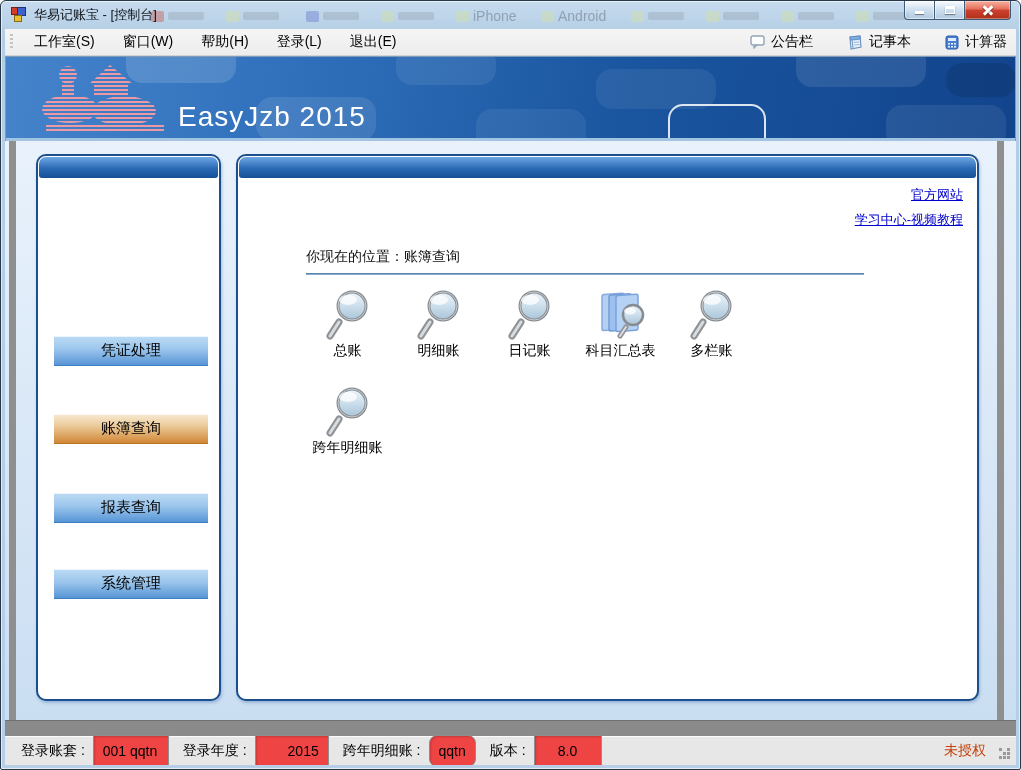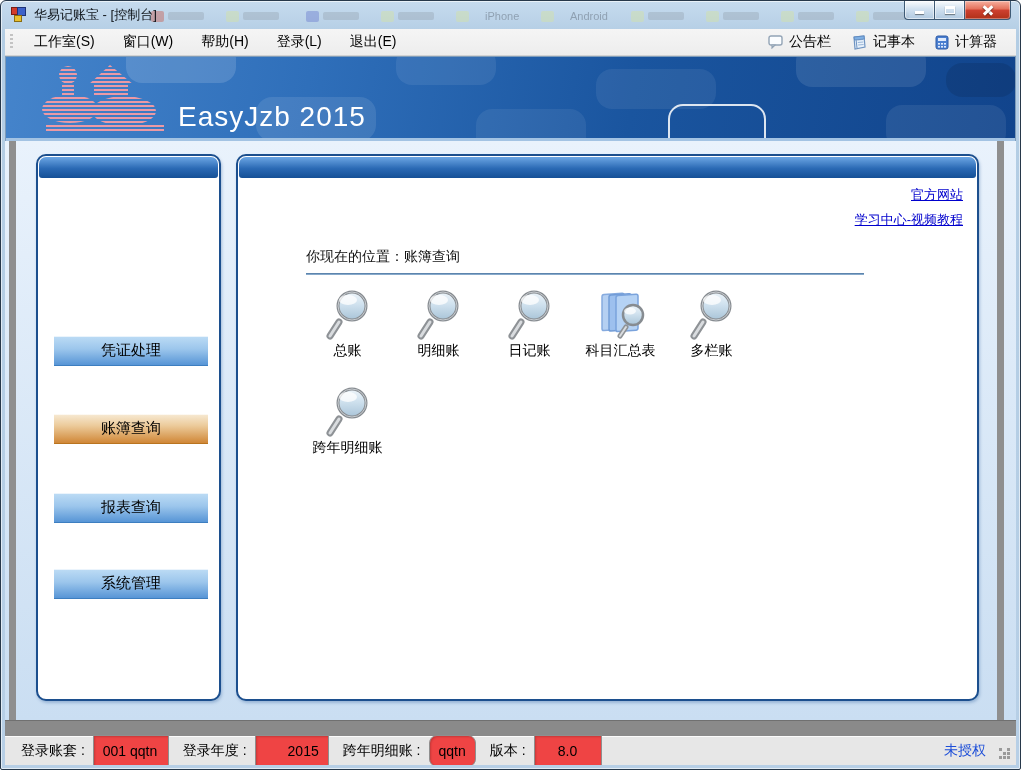--- a/index.html
+++ b/index.html
@@ -23,21 +23,21 @@
   .app-icon .sq2 { left:5; top:0; width:9px; height:9px; background:#3d62c9; border:1px solid #1d3377; left:6px; }
   .app-icon .sq3 { left:3px; top:8px; width:8px; height:7px; background:#e8c02d; border:1px solid #8a6d12; }
   .title-text { white-space:nowrap; z-index:2; }
 
   .ghosts { position:absolute; top:0; left:0; right:110px; height:28px; pointer-events:none; }
   .ghost { position:absolute; top:8px; height:14px; display:flex; align-items:center; gap:4px;
     opacity:.45; filter:blur(.6px); }
   .ghost .gi { width:13px; height:11px; border-radius:2px; background:#d5e3a4; }
   .ghost .gi.b { background:#6d7fd0; } .ghost .gi.r { background:#c86156; }
   .ghost .gt { height:8px; width:36px; background:#8d99a6; border-radius:2px; opacity:.75; }
-  .ghost .gtx { font-size:11px; color:#57626f;margin-left:12px; }
+  .ghost .gtx { font-size:14px; color:#57626f; }
 
   .win-controls { position:absolute; top:0; right:9px; display:flex; z-index:5; }
   .wbtn { width:30px; height:19px; border:1px solid #3e5a75; border-top:none;
     background:linear-gradient(rgba(255,255,255,.9),rgba(214,228,241,.75) 45%,rgba(172,197,221,.7));
     display:flex; align-items:center; justify-content:center;
     box-shadow:inset 0 0 0 1px rgba(255,255,255,.55); cursor:pointer; }
   .wbtn.min { border-radius:0 0 0 4px; border-right:none; }
   .wbtn.max { border-right:none; }
   .wbtn.close { width:47px; border-radius:0 0 4px 0;
     background:linear-gradient(#f6b0a0,#e4705a 45%,#ce4130 50%,#b03018);
@@ -50,21 +50,21 @@
     width:12px; height:2.6px; background:#fff; box-shadow:0 1px 1px rgba(0,0,0,.35); }
   .g-close::before { transform:rotate(45deg);} .g-close::after { transform:rotate(-45deg);}
 
   
   .menubar { position:absolute; top:28px; left:4px; right:4px; height:27px;
     background:linear-gradient(#f5f5f5,#ededed); border-bottom:1px solid #d2d2d2;
     display:flex; align-items:center; font-size:14px; color:#000; }
   .menu-grip { width:3px; height:16px; margin:0 7px 0 5px;
     background:repeating-linear-gradient(180deg,#c3c3c3 0 2px,transparent 2px 4px); }
   .menu-item { padding:4px 14px; cursor:default; }
-  .menu-tools { margin-left:auto; display:flex; align-items:center; gap:2px; padding-right:10px; }
+  .menu-tools { margin-left:auto; display:flex; align-items:center; gap:16px; }
   .tool { display:flex; align-items:center; gap:6px; padding:3px 9px; cursor:default; }
   .tool svg { display:block; }
 
   
   .client { position:absolute; top:55px; left:4px; right:4px; bottom:4px;
     background:linear-gradient(#e9f2fc,#cadef2 60%);
     box-shadow:inset 0 0 0 1px #7e9cba; overflow:hidden; }
 
   
   .banner { position:absolute; top:1px; left:1px; right:1px; height:84px; overflow:hidden;
@@ -123,21 +123,21 @@
     background:#e7e7e7; border-top:1px solid #fbfbfb;
     display:flex; align-items:center; padding:0 16px; gap:14px; font-size:14px; color:#000; }
   .sfield { display:flex; align-items:center; gap:8px; }
   .sbox { height:32px; border:1px solid #8f8f8f; background:#ef4444;
     box-shadow:inset 1px 1px 2px rgba(0,0,0,.18);
     display:flex; align-items:center; justify-content:center; padding:0 9px; }
   .sbox.w72 { min-width:76px; justify-content:flex-start; }
   .sbox.w62 { min-width:64px;padding-left:32px; }
   .sbox.w44 { min-width:46px; justify-content:flex-start;border-radius:8px; }
   .sbox.w64 { min-width:68px; }
-  .license { margin-left:auto; color:#1d4ed8; padding-right:14px; }
+  .license { margin-left:auto; color:#c2410c; padding-right:14px; }
   .grip { position:absolute; right:5px; bottom:5px; width:12px; height:12px; }
   .grip::before { content:""; position:absolute; left:0; top:0; width:3px; height:3px;
     background:#9a9a9a;
     box-shadow:8px 0 #9a9a9a, 8px 4px #9a9a9a, 4px 4px #9a9a9a, 8px 8px #9a9a9a, 4px 8px #9a9a9a, 0 8px #9a9a9a;
     transform:translate(0,0); }
 </style>
 </head>
 <body>
 
 <svg width="0" height="0" style="position:absolute">

